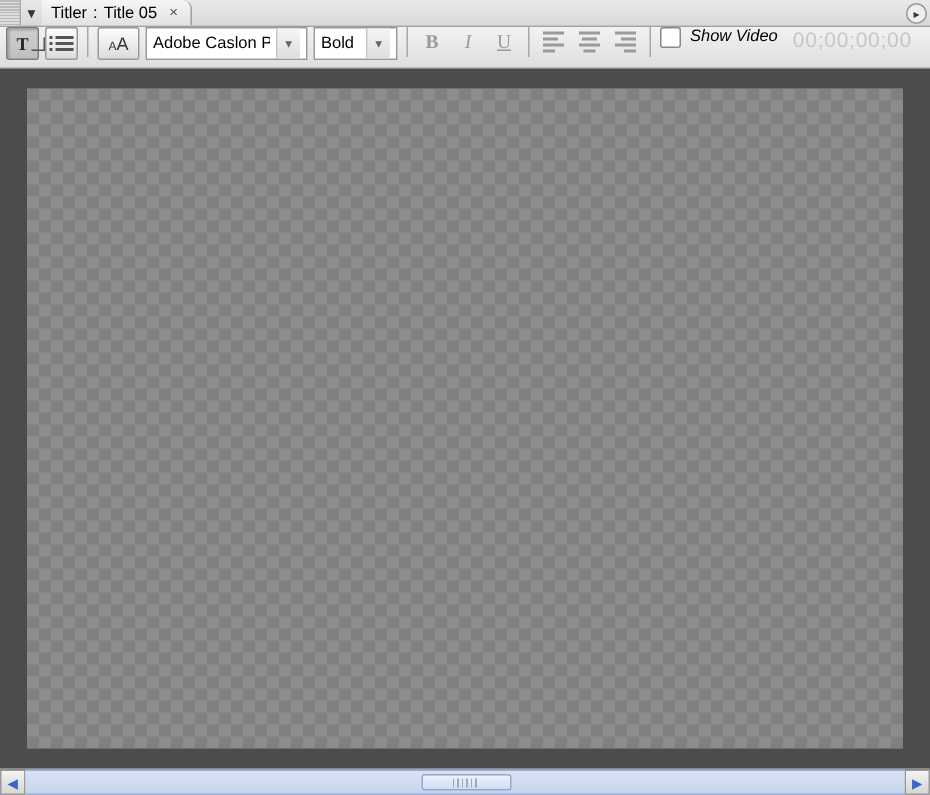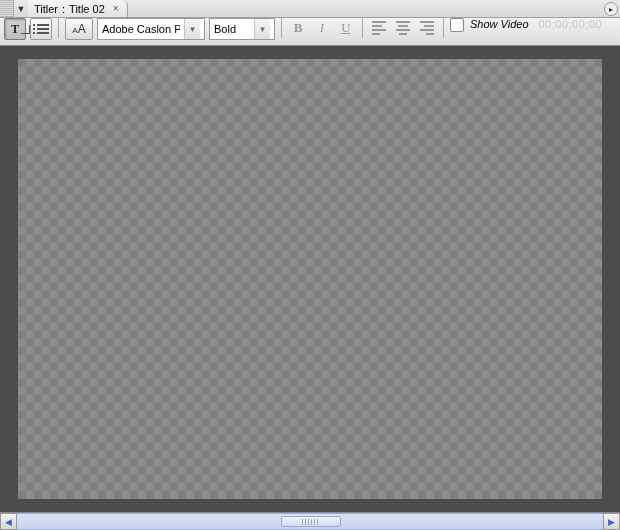--- a/index.html
+++ b/index.html
@@ -75,21 +75,21 @@
     position:relative;
   }
   .sel .caret {
     width:16px; height:20px; margin-left:4px;
     border-left:1px solid #c4c4c4;
     display:flex; align-items:center; justify-content:center;
     color:#666; font-size:9px;
     background: linear-gradient(#f5f5f5,#dedede);
   }
   .sel.font { width: 108px; }
-  .sel.weight { width: 66px; }
+  .sel.weight { width: 56px; }
   .tsep { width:1px; height:20px; background:#a8a8a8; margin:0 2px;}
   .fmt {
     width:20px; height:20px;
     display:flex; align-items:center; justify-content:center;
     font-family: "Times New Roman", serif;
     font-size:13px; color:#9a9a9a;
     cursor:pointer;
   }
   .fmt.u { text-decoration: underline; }
   .fmt.i { font-style: italic; }
@@ -103,21 +103,21 @@
   .al .l1{width:14px}.al .l2{width:10px}.al .l3{width:14px}.al .l4{width:8px}
   .ac .l1{width:14px}.ac .l2{width:10px}.ac .l3{width:14px}.ac .l4{width:8px}
   .ar .l1{width:14px}.ar .l2{width:10px}.ar .l3{width:14px}.ar .l4{width:8px}
   .al{align-items:flex-start;padding-left:3px}
   .ar{align-items:flex-end;padding-right:3px}
   .checkbox {
     width:14px; height:14px; border:1px solid #888; background:#fff;
     border-radius:2px; cursor:pointer;
   }
   .showvid { font-size:11px; color:#000; margin-left:2px;font-style:italic; }
-  .timecode { font-size:11px; color:#c7c7c7; margin-left:6px; letter-spacing:0.5px;}
+  .timecode { font-size:14px; color:#c7c7c7; margin-left:6px; letter-spacing:0.5px;}
 
   
   .stage-wrap {
     flex:1 1 auto;
     background:#4c4c4c;
     display:flex; align-items:center; justify-content:center;
     border-bottom:1px solid #8a8a8a;
     position:relative;
     overflow:hidden;
   }
@@ -175,21 +175,21 @@
 </head>
 <body>
 
 <div class="panel">
 
   <div class="tabbar">
     <div class="grip"></div>
     <div class="disc">▼</div>
     <div class="tab">
       <span>Titler</span>:
-      <span>Title 02</span>
+      <span>Title 05</span>
       <span class="close">×</span>
     </div>
     <div class="flyout">▸</div>
   </div>
 
   <div class="toolbar">
     <div class="tbtn pressed">
       <span class="ico-T"></span>
     </div>
     <div class="tbtn">

